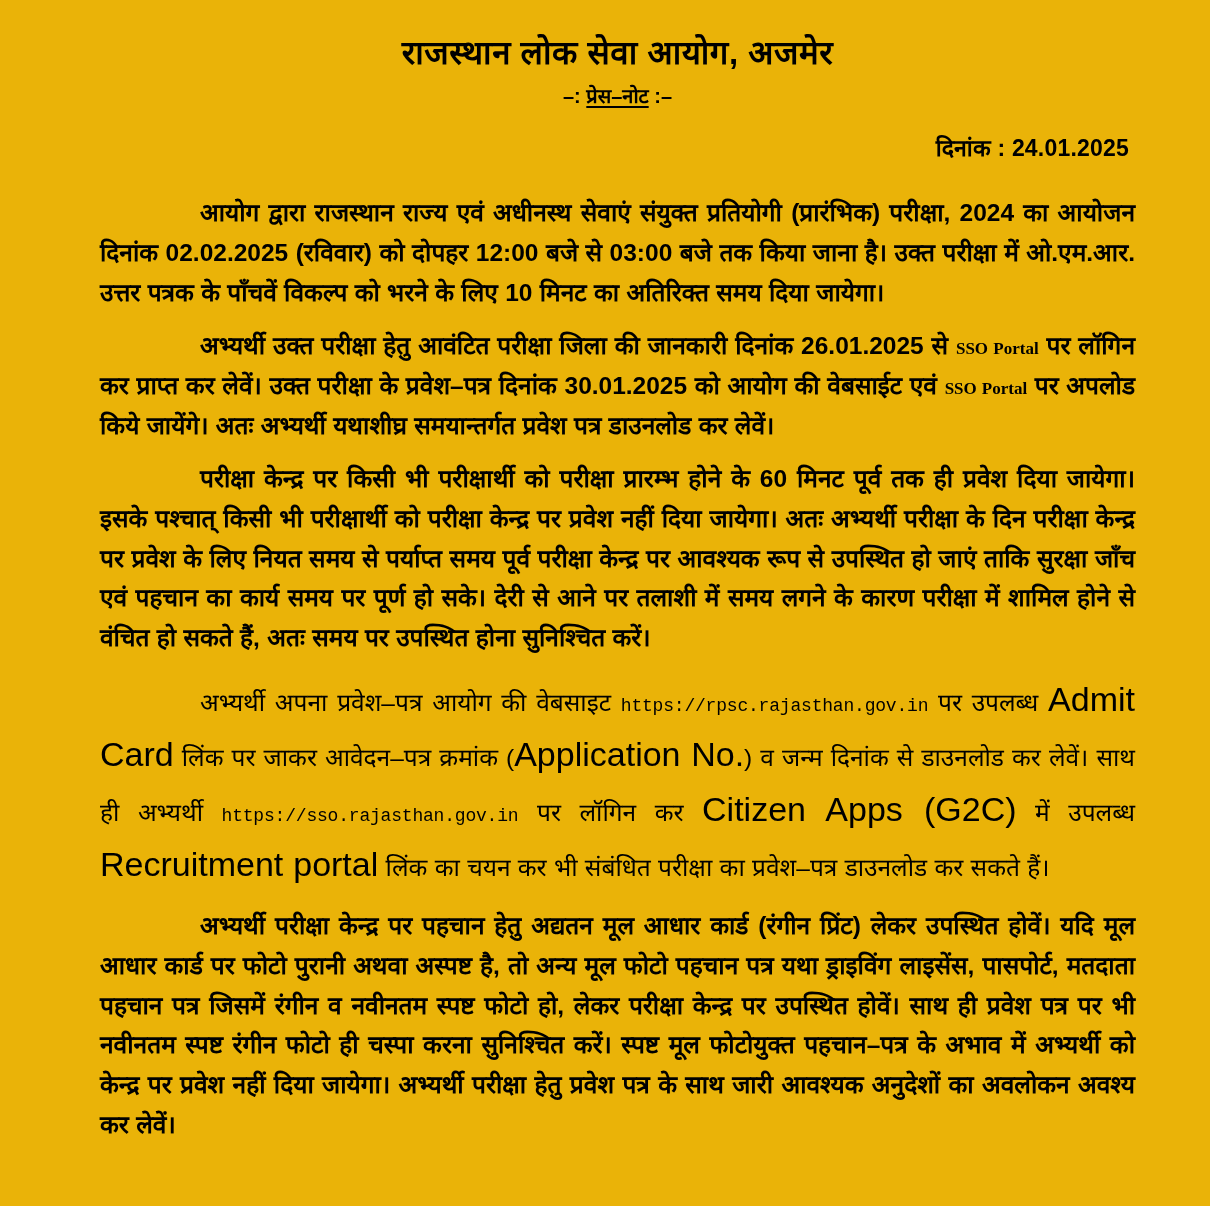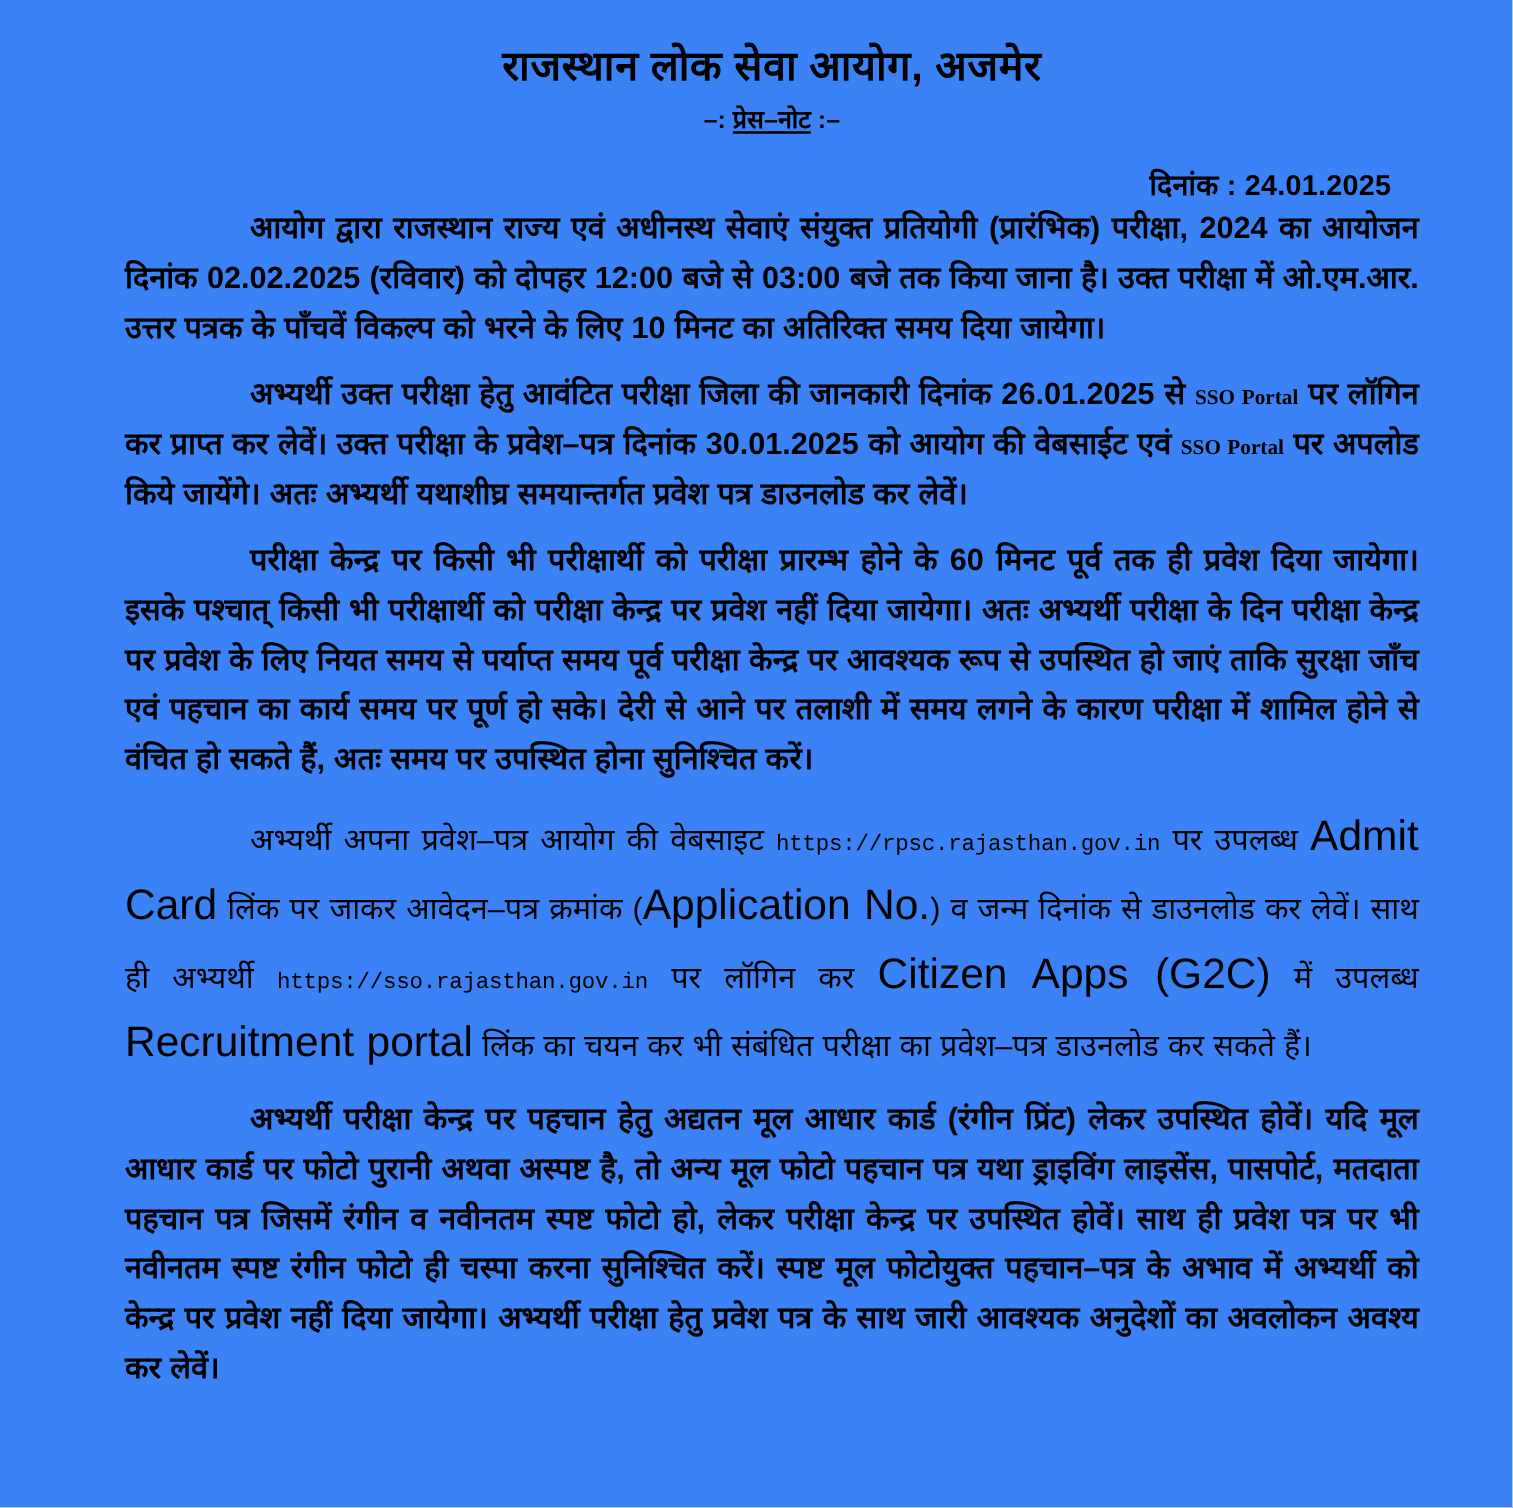--- a/index.html
+++ b/index.html
@@ -6,21 +6,21 @@
   html, body {
     margin: 0;
     padding: 0;
     background: #ffffff;
   }
 
   .page {
     position: relative;
     width: 1210px;
     min-height: 1206px;
-    background: #3b82f6;
+    background: #eab308;
     margin: 0 auto;
     box-sizing: border-box;
     padding: 22px 75px 10px 100px;
     font-family: "Liberation Sans", "DejaVu Sans", sans-serif;
     color: #000000;
     -webkit-font-smoothing: antialiased;
   }
 
   
   .doc-title {
@@ -42,27 +42,28 @@
   }
   .doc-subtitle .u {
     text-decoration: underline;
     text-underline-offset: 3px;
   }
 
   .date-line {
     text-align: right;
     font-size: 23px;
     font-weight: 700;
-    margin: 22px 16px 0 0;
+    margin: 22px 0 0 0;
     padding-right: 6px;
     letter-spacing: 0.2px;
   }
 
   
   .body-block {
+    margin-top: 30px;
   }
 
   p.para {
     text-align: justify;
     text-justify: inter-word;
     font-size: 24.5px;
     line-height: 1.62;
     margin: 0 0 14px 0;
     text-indent: 100px;
     font-weight: 700;

